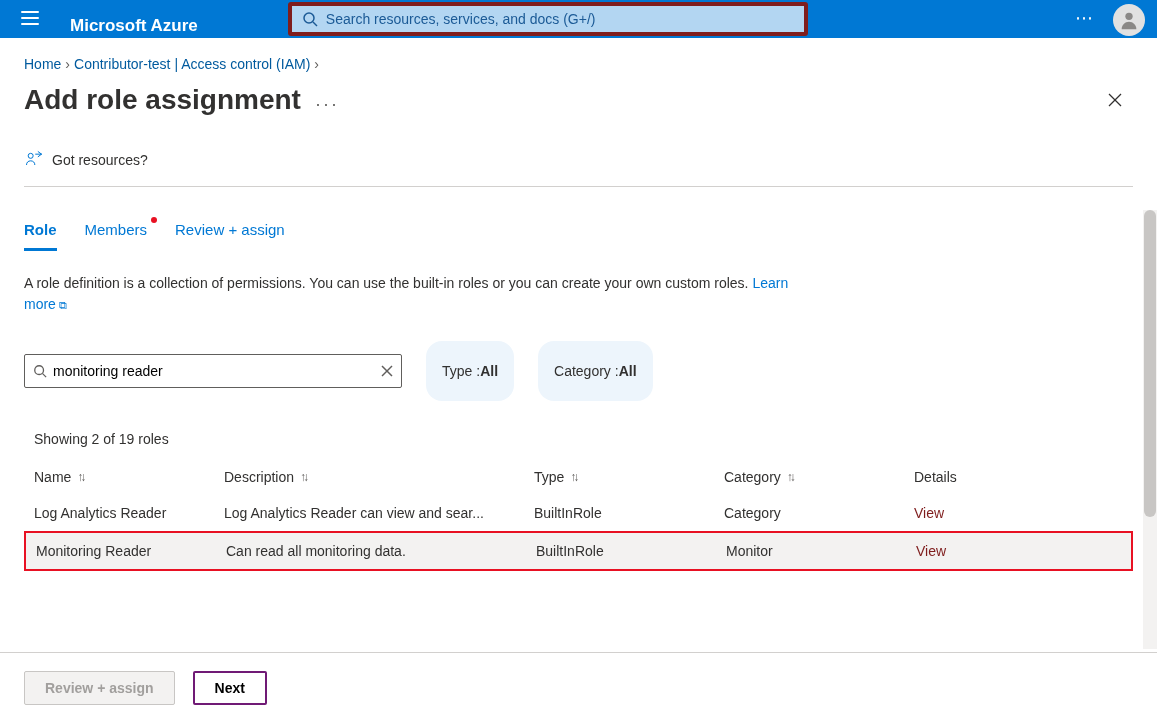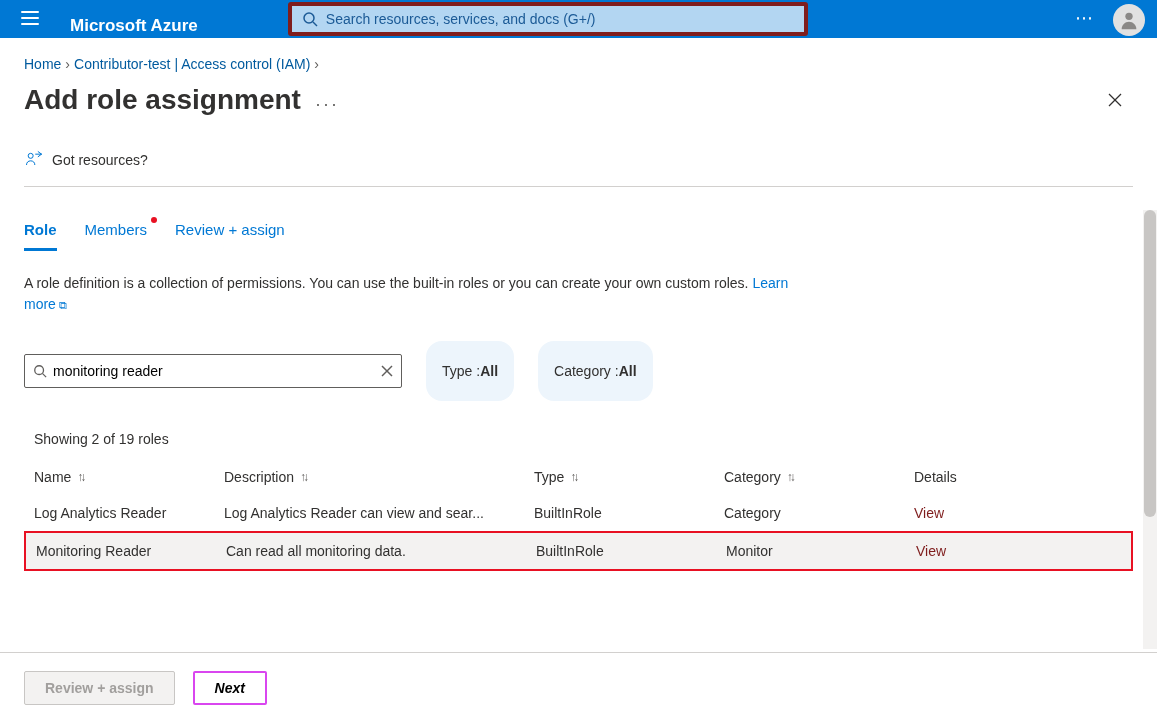--- a/index.html
+++ b/index.html
@@ -67,21 +67,21 @@
   .th { display: flex; align-items: center; gap: 6px; cursor: pointer; }
   .sort-arrows { font-size: 12px; color: #605e5c; letter-spacing: -3px; }
   .trow { padding: 10px 0 10px 10px; }
   .trow.selected { border: 2px solid #e81123; background: #f3f2f1; }
   .view-link { color: #7f1d1d; cursor: pointer; }
 
   
   .footer { position: absolute; bottom: 0; left: 0; right: 0; border-top: 1px solid #d2d0ce; padding: 18px 24px; display: flex; gap: 18px; background: #fff; }
   .btn { border: 1px solid #8a8886; background: #fff; padding: 7px 20px; font-size: 14px; cursor: pointer; font-family: inherit; font-weight: 600; border-radius: 2px; }
   .btn.disabled { color: #a19f9d; border-color: #c8c6c4; cursor: default; background: #f3f2f1; }
-  .btn.highlight { border: 2px solid #d946ef; font-style: italic; }
+  .btn.highlight { border: 2px solid #701a75; }
 
   
   .vscroll { position: absolute; right: 0; top: 210px; bottom: 74px; width: 14px; background: #f3f2f1; }
   .vscroll .thumb { position: absolute; left: 1px; right: 1px; top: 0; height: 70%; background: #c8c6c4; border-radius: 6px; }
 </style>
 </head>
 <body>
 
 <div class="header-bar">
   <div class="hamburger">

